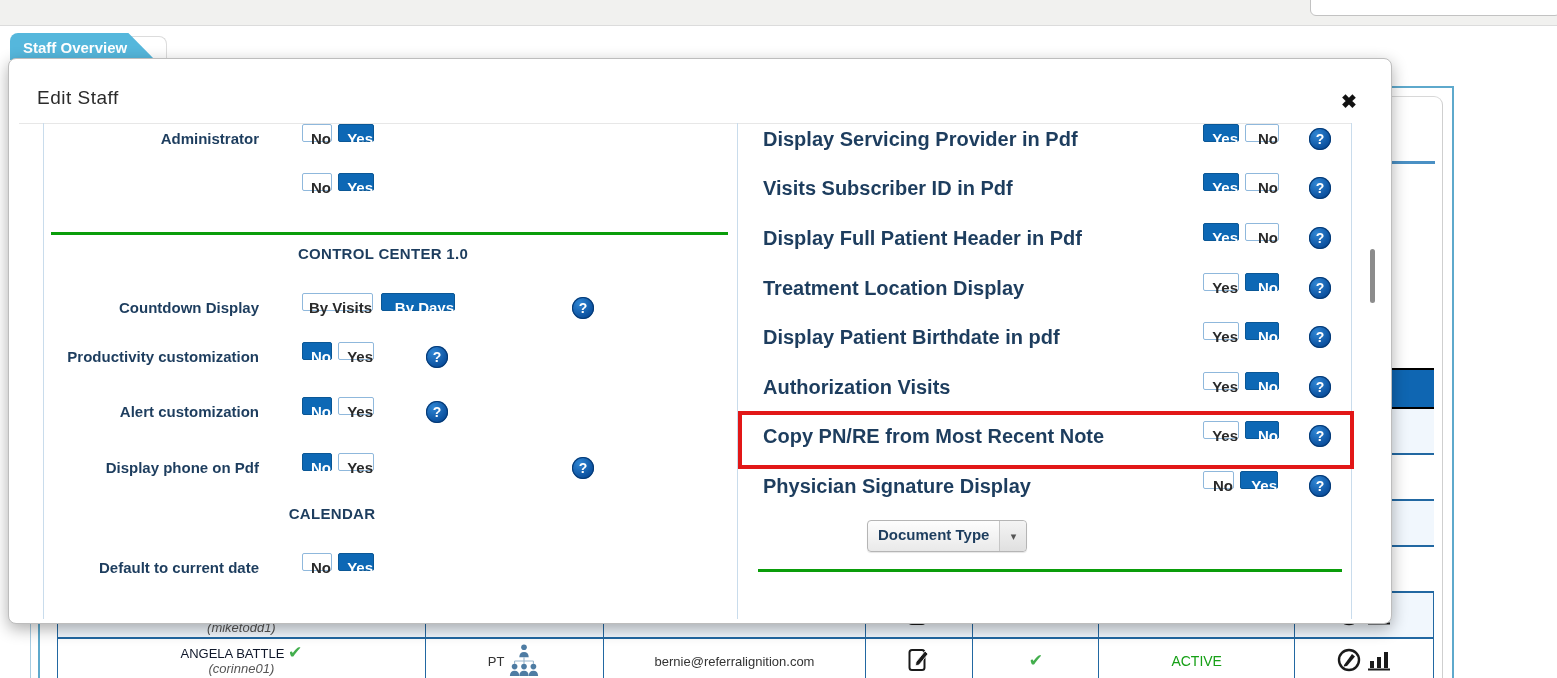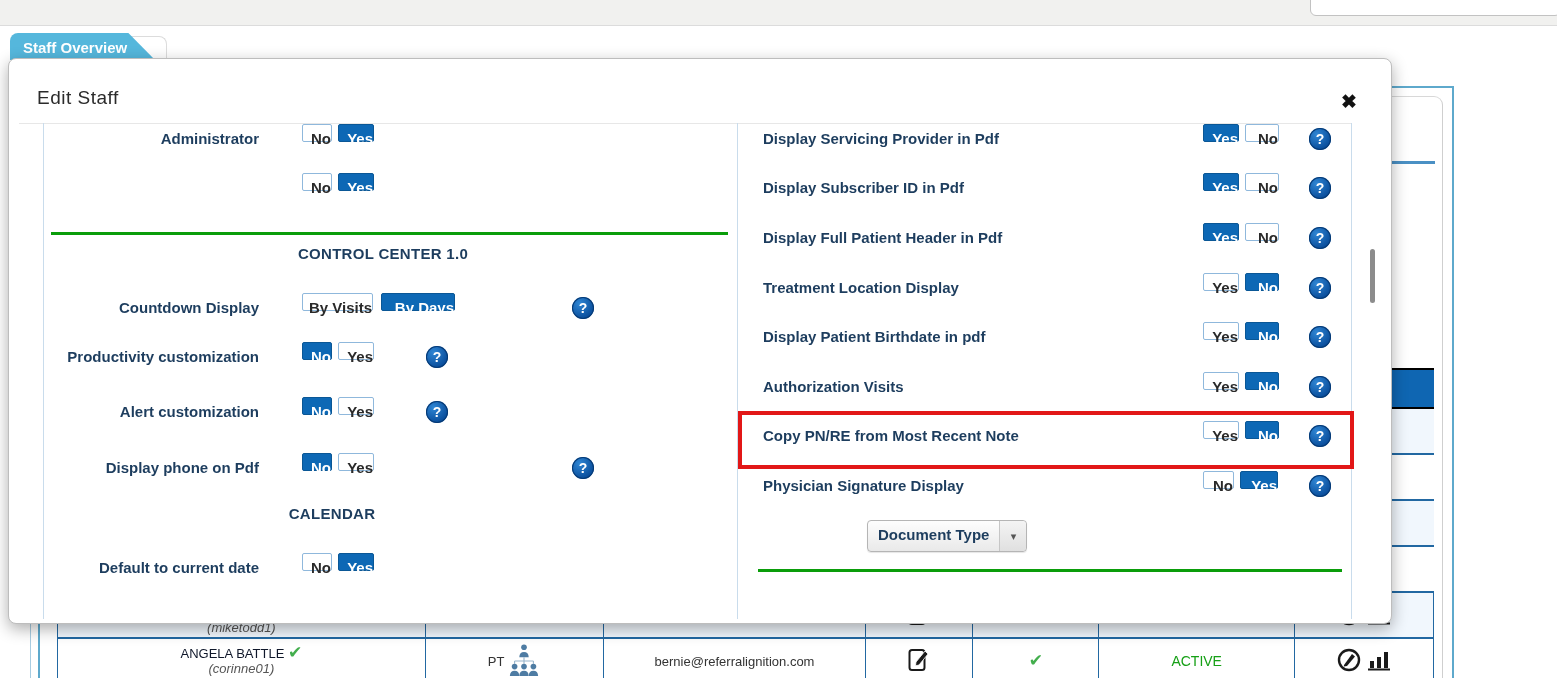--- a/index.html
+++ b/index.html
@@ -44,21 +44,21 @@
   .mtitle{position:absolute;left:28px;top:28px;font-size:19px;color:#2b2b2b;letter-spacing:.5px;}
   .mclose{position:absolute;left:1332px;top:31px;font-size:19px;font-weight:700;color:#111;cursor:pointer;}
   .mhr{position:absolute;left:10px;top:64px;width:1332px;height:1px;background:#e7e7e7;}
   .vline{position:absolute;top:64px;height:496px;width:1px;background:#c9dcec;}
   .v1{left:34px;} .v2{left:728px;} .v3{left:1342px;}
   .sb{position:absolute;left:1361px;top:190px;width:5px;height:54px;background:#8c8c8c;border-radius:3px;}
 
   .lrow{position:absolute;left:34px;width:694px;height:30px;}
   .rrow{position:absolute;left:728px;width:614px;height:30px;}
   .llabel{position:absolute;left:0;width:216px;text-align:right;line-height:30px;font-weight:700;font-size:15px;color:#1d3d5e;white-space:nowrap;}
-  .rlabel{position:absolute;left:26px;line-height:30px;font-weight:700;font-size:15px;color:#1d3d5e;white-space:nowrap;text-align:right;}
+  .rlabel{position:absolute;left:26px;line-height:30px;font-weight:700;font-size:20px;color:#1d3d5e;white-space:nowrap;text-align:right;}
 
   .btn{position:absolute;height:18px;box-sizing:border-box;border:1px solid #8fb8dc;background:#fff;color:#2a2a2a;
        font-weight:700;font-size:15px;line-height:28px;text-align:right;border-radius:2px;cursor:pointer;}
   .btn.on{background:#0d68b5;border-color:#0a5796;color:#fff;}
   .bno{left:259px;width:30px;} .byes{left:295px;width:36px;}
   .bbv{left:259px;width:71px;} .bbd{left:338px;width:74px;}
   .ryes{left:466px;width:36px;} .rno{left:508px;width:34px;}
   .r8no{left:466px;width:31px;} .r8yes{left:503px;width:38px;}
 
   .help{position:absolute;top:4px;width:22px;height:22px;border-radius:50%;
@@ -277,21 +277,21 @@
       <span class="btn byes on">Yes</span>
     </div>
 
     <div class="rrow" style="top:65px">
       <div class="rlabel">Display Servicing Provider in Pdf</div>
       <span class="btn ryes on">Yes</span>
       <span class="btn rno">No</span>
       <span class="help h-c">?</span>
     </div>
     <div class="rrow" style="top:114px">
-      <div class="rlabel">Display Subscriber ID in Pdf</div>
+      <div class="rlabel">Visits Subscriber ID in Pdf</div>
       <span class="btn ryes on">Yes</span>
       <span class="btn rno">No</span>
       <span class="help h-c">?</span>
     </div>
     <div class="rrow" style="top:164px">
       <div class="rlabel">Display Full Patient Header in Pdf</div>
       <span class="btn ryes on">Yes</span>
       <span class="btn rno">No</span>
       <span class="help h-c">?</span>
     </div>

